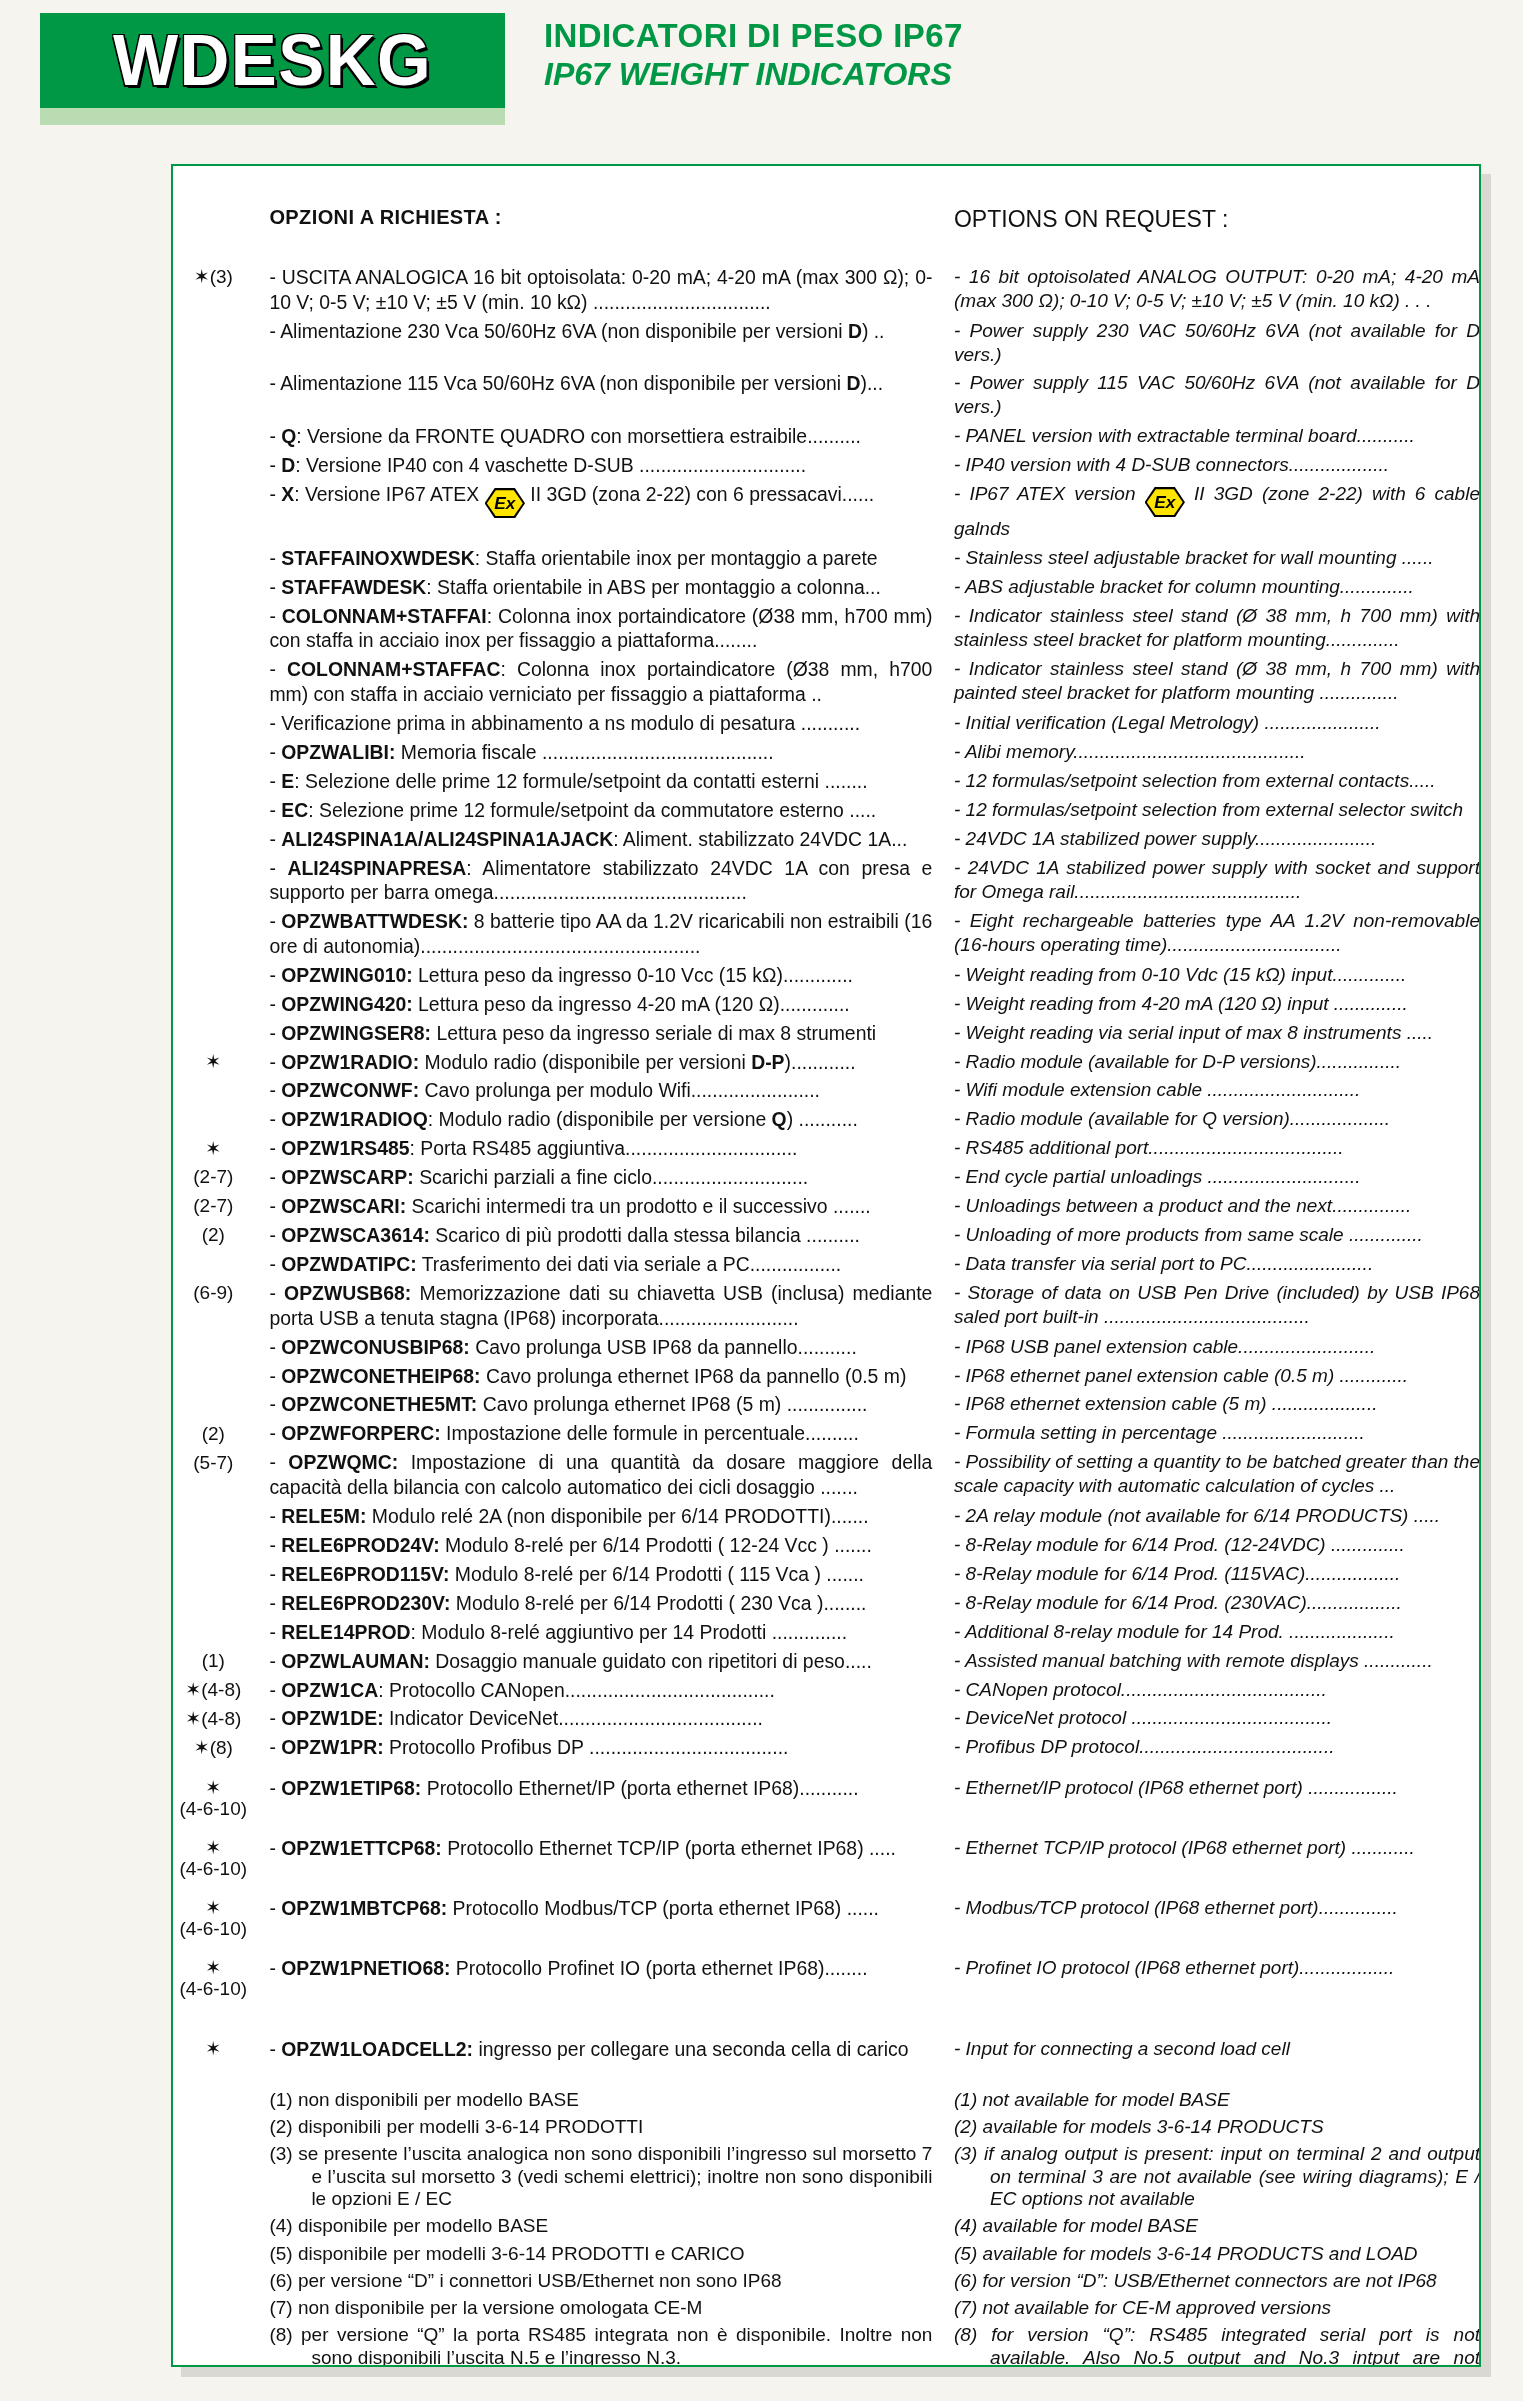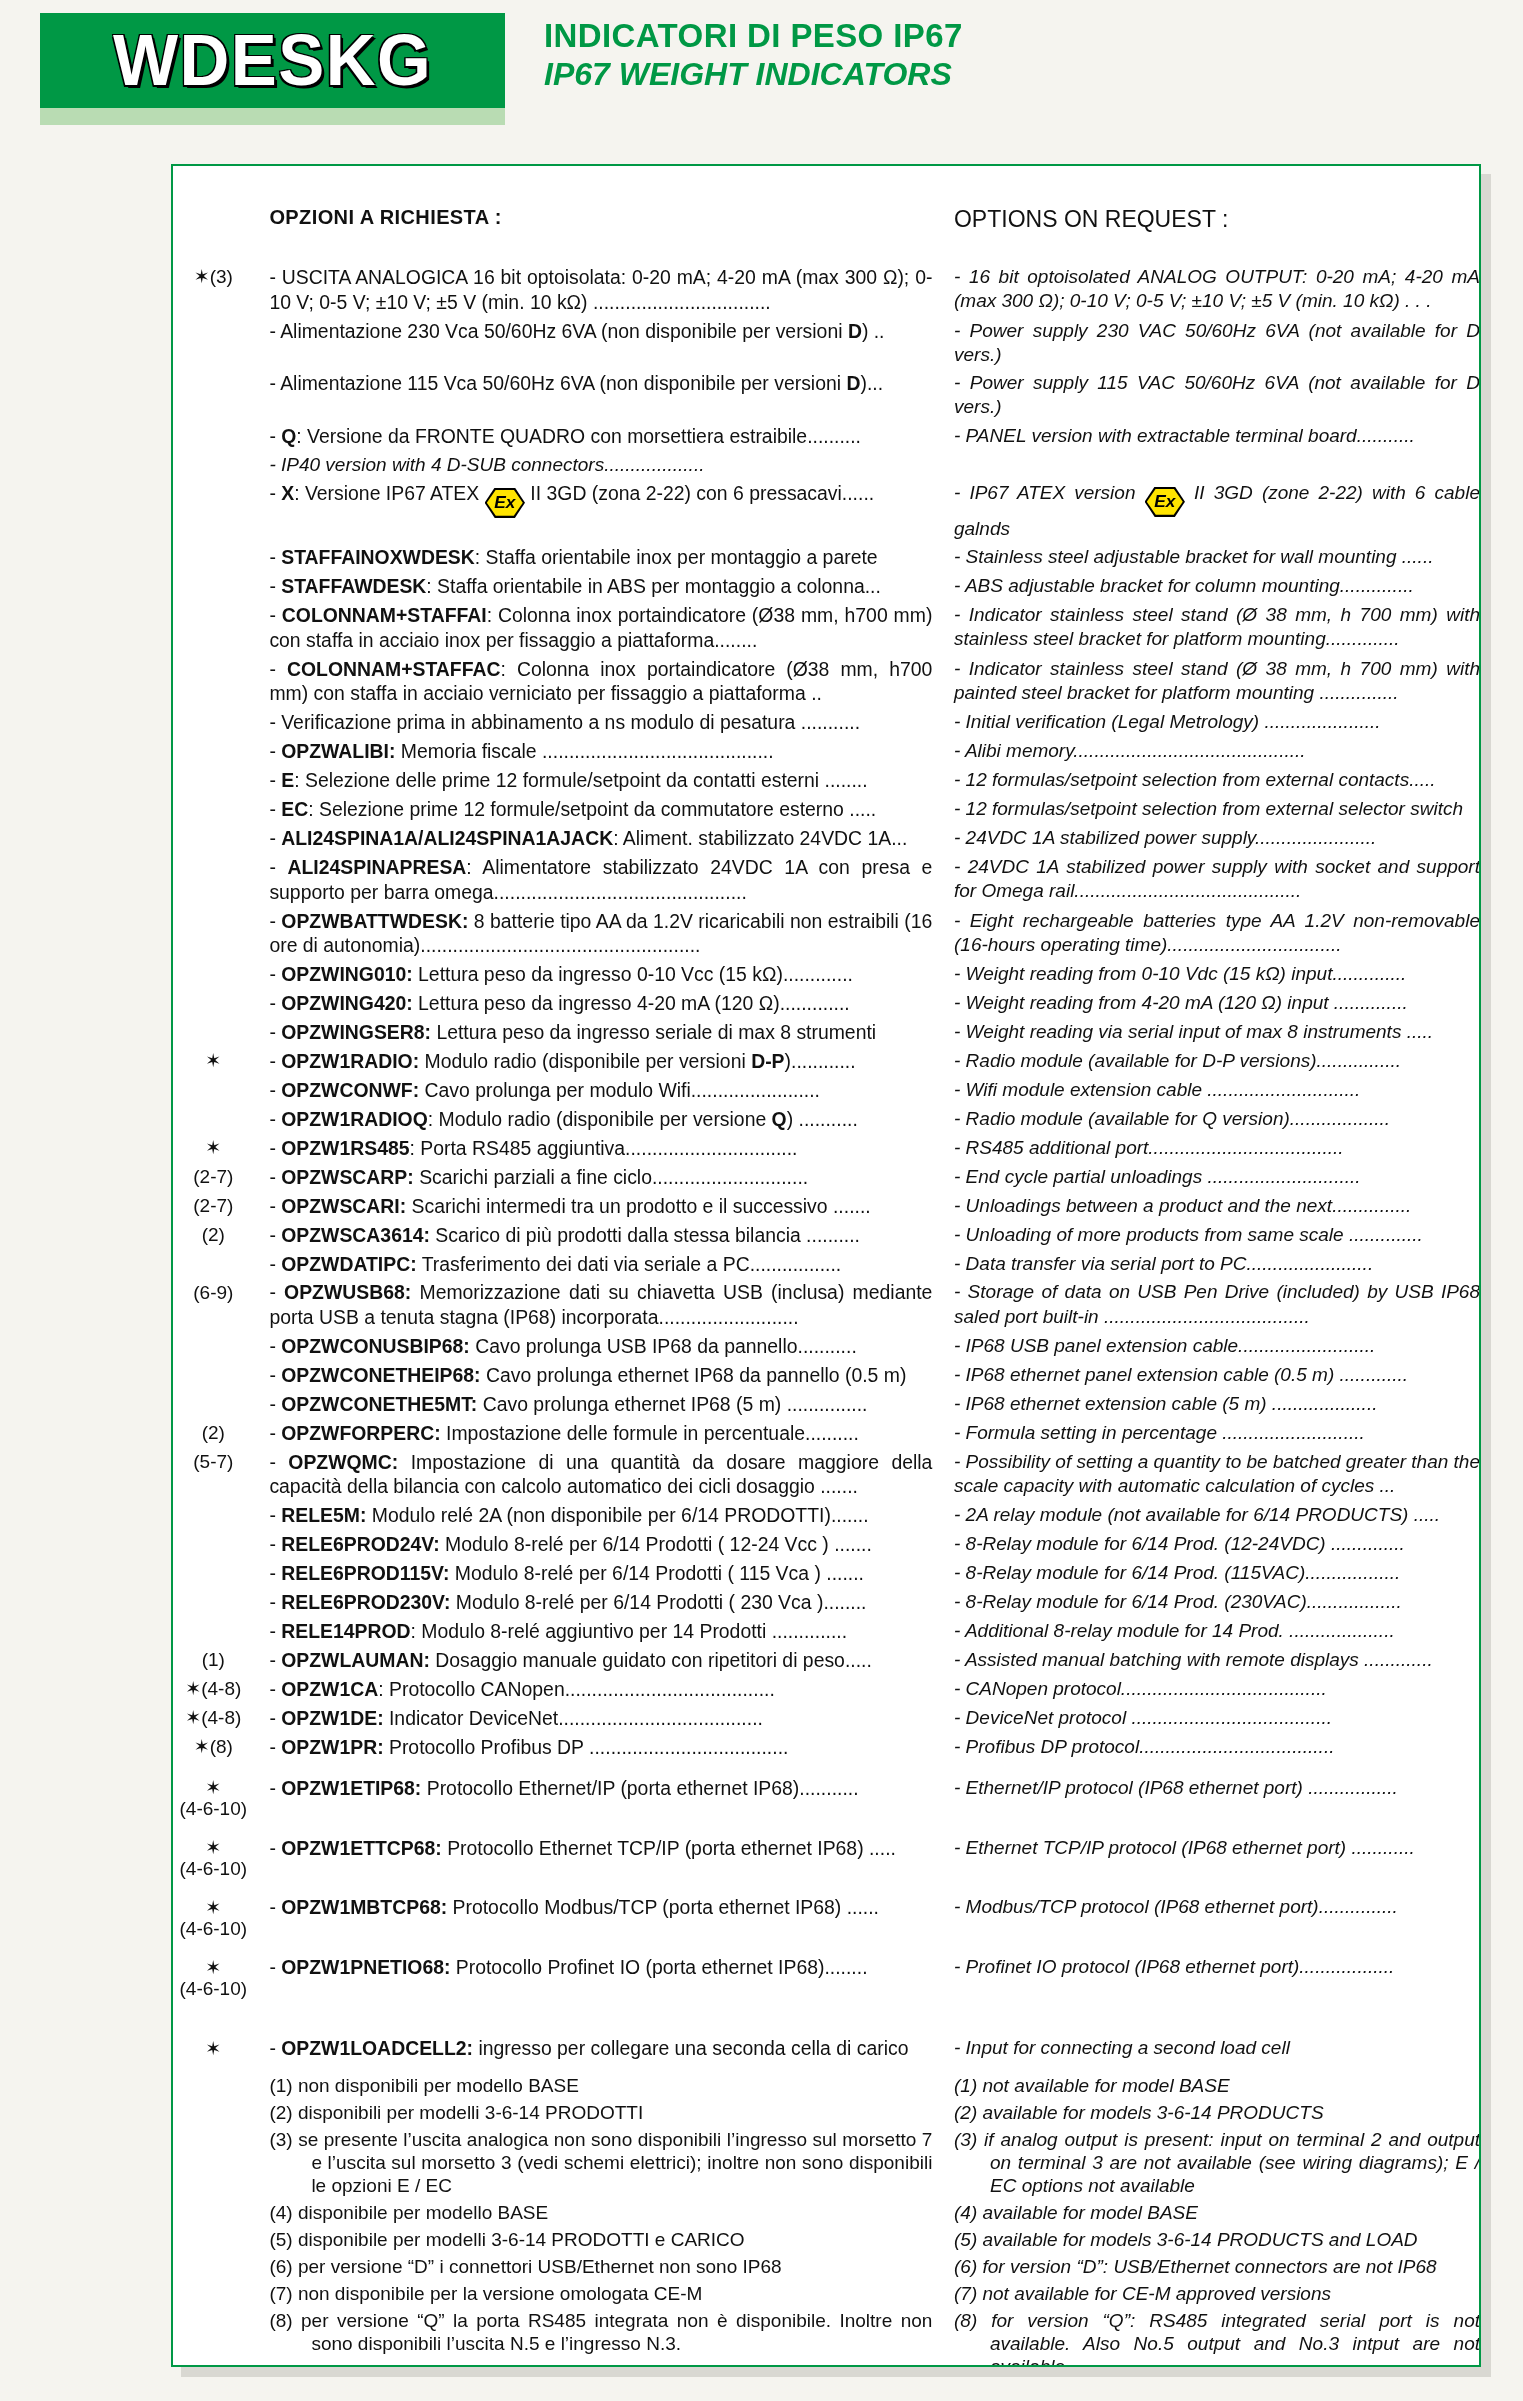--- a/index.html
+++ b/index.html
@@ -55,21 +55,21 @@
   .marker{
     text-align:center;white-space:pre-line;
     font-size:19px;line-height:1.1;padding-top:2.2px;
   }
   .cell{font-size:19.4px;line-height:1.27;text-align:justify;}
   .cell.en{font-style:italic;font-size:19px;}
   .b{font-weight:bold;}
   .sp1{margin-top:16px;}
   .sp2{margin-top:37px;}
   
-  #footnotes{margin-top:14px;}
+  #footnotes{margin-top:27px;}
   .fnrow{margin-bottom:4.3px;}
   .fn-it{font-size:19px;line-height:1.2;text-align:justify;padding-left:42px;text-indent:-42px;}
   .fn-en{font-size:19px;line-height:1.2;font-style:italic;text-align:justify;padding-left:36px;text-indent:-36px;}
   
   .atex{
     display:inline-block;vertical-align:-8px;
     background:#000;padding:2.2px;
     clip-path:polygon(25% 0,75% 0,100% 50%,75% 100%,25% 100%,0 50%);
     line-height:0;
   }
@@ -117,20 +117,21 @@
           <div class="cell it"><span>- Alimentazione 115 Vca 50/60Hz 6VA (non disponibile per versioni </span><span class="b">D</span><span>)...</span></div>
           <div class="cell en"><span>- Power supply 115 VAC 50/60Hz 6VA (not available for D vers.)</span></div>
         </div>
         <div class="row">
           <div class="marker"></div>
           <div class="cell it"><span>- </span><span class="b">Q</span><span>: Versione da FRONTE QUADRO con morsettiera estraibile..........</span></div>
           <div class="cell en"><span>- PANEL version with extractable terminal board...........</span></div>
         </div>
         <div class="row">
           <div class="marker"></div>
+          <div class="cell it"><span>- </span><span class="b">D</span><span>: Versione IP40 con 4 vaschette D-SUB ...............................</span></div>
           <div class="cell en"><span>- IP40 version with 4 D-SUB connectors...................</span></div>
         </div>
         <div class="row">
           <div class="marker"></div>
           <div class="cell it"><span>- </span><span class="b">X</span><span>: Versione IP67 ATEX </span><span class="atex"><span class="atex-in">Ex</span></span><span> II 3GD (zona 2-22) con 6 pressacavi......</span></div>
           <div class="cell en"><span>- IP67 ATEX version </span><span class="atex"><span class="atex-in">Ex</span></span><span> II 3GD (zone 2-22) with 6 cable galnds</span></div>
         </div>
         <div class="row">
           <div class="marker"></div>
           <div class="cell it"><span>- </span><span class="b">STAFFAINOXWDESK</span><span>: Staffa orientabile inox per montaggio a parete</span></div>

